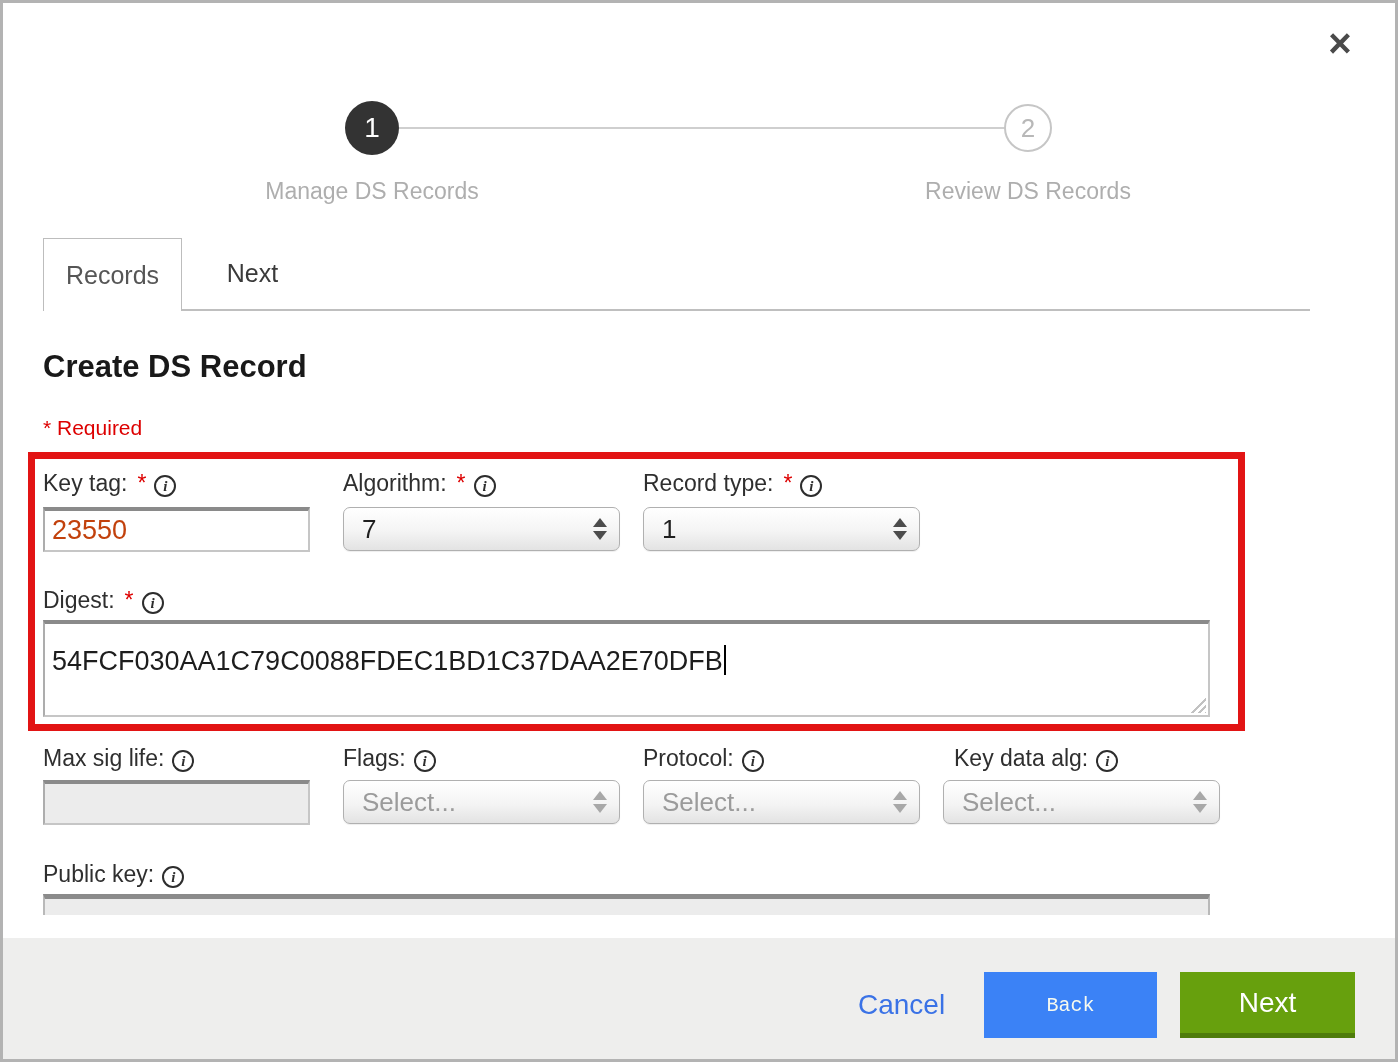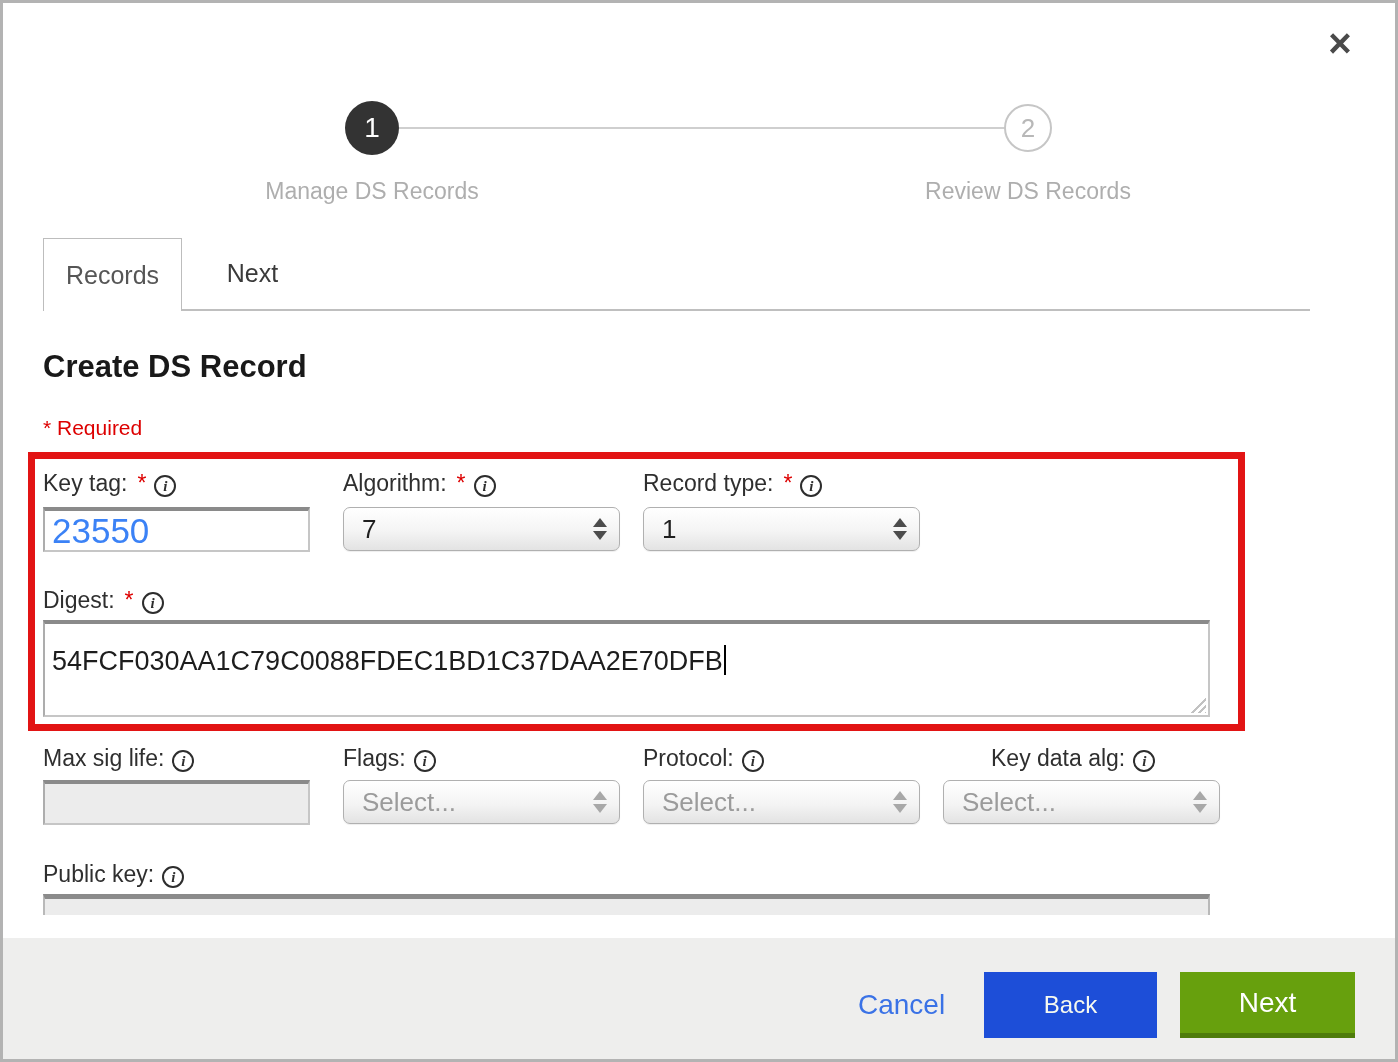--- a/index.html
+++ b/index.html
@@ -65,21 +65,21 @@
     width:22px; height:22px; border:2px solid #2d2d2d; border-radius:50%;
     display:inline-flex; align-items:center; justify-content:center; cursor:pointer; flex:0 0 auto;
   }
   .info i { font-family:"Liberation Serif", serif; font-style:italic; font-weight:700; font-size:15px; color:#2d2d2d; }
 
   
   .text-input {
     position:absolute; width:267px; height:45px; background:#fff;
     border-top:4px solid #8a8a8a; border-left:2px solid #adadad;
     border-right:2px solid #c6c6c6; border-bottom:2px solid #c6c6c6;
-    font-family:"Liberation Sans", sans-serif; font-size:35px; color:#3b82f6; padding:0 7px; outline:none;
+    font-family:"Liberation Sans", sans-serif; font-size:27px; color:#c2410c; padding:0 7px; outline:none;
   }
   .text-input:disabled { background:#ececec; }
 
   
   .select {
     position:absolute; width:277px; height:44px; border:1px solid #b0b0b0; border-radius:7px;
     background:linear-gradient(#ffffff 0%, #f4f4f4 55%, #e3e3e3 100%);
     display:flex; align-items:center; justify-content:space-between;
     padding:0 12px 0 18px; cursor:pointer; box-shadow:0 1px 1px rgba(0,0,0,0.07);
   }
@@ -113,22 +113,22 @@
   }
 
   
   .footer { position:absolute; left:0; right:0; top:935px; bottom:0; background:#eeeeed; }
   .cancel-link {
     position:absolute; left:845px; top:34px; height:66px; padding:0 10px;
     display:flex; align-items:center; font-size:28px; color:#3a72e6; cursor:pointer;
   }
   .back-btn {
     position:absolute; left:981px; top:34px; width:173px; height:66px;
-    background:#1d4ed8; color:#f6f9ef; font-size:24px; border:none;
-    display:flex; align-items:center; justify-content:center; cursor:default;
+    background:#3b82f6; color:#f6f9ef; font-size:20px; border:none;
+    display:flex; align-items:center; justify-content:center; cursor:default;font-family:Liberation Mono, monospace;
   }
   .next-btn {
     position:absolute; left:1177px; top:34px; width:175px; height:66px;
     background:#67a00d; border-bottom:5px solid #4e7c0b; color:#ffffff; font-size:28px;
     display:flex; align-items:center; justify-content:center; cursor:pointer;
   }
 </style>
 </head>
 <body>
 
@@ -212,21 +212,21 @@
     <span class="info">
         <i>i</i>
       </span>
   </div>
   <div class="flabel" style="left:640px; top:739px;">
     <span>Protocol:</span>
     <span class="info">
         <i>i</i>
       </span>
   </div>
-  <div class="flabel" style="left:988px; top:739px;">
+  <div class="flabel" style="left:951px; top:739px;">
     <span>Key data alg:</span>
     <span class="info">
         <i>i</i>
       </span>
   </div>
 
   <input class="text-input" style="left: 40px; top: 777px;" disabled="">
   <div class="select muted" style="left:340px; top:777px;">
     <span class="sel-val">Select...</span>
     <span class="sel-arrows">

